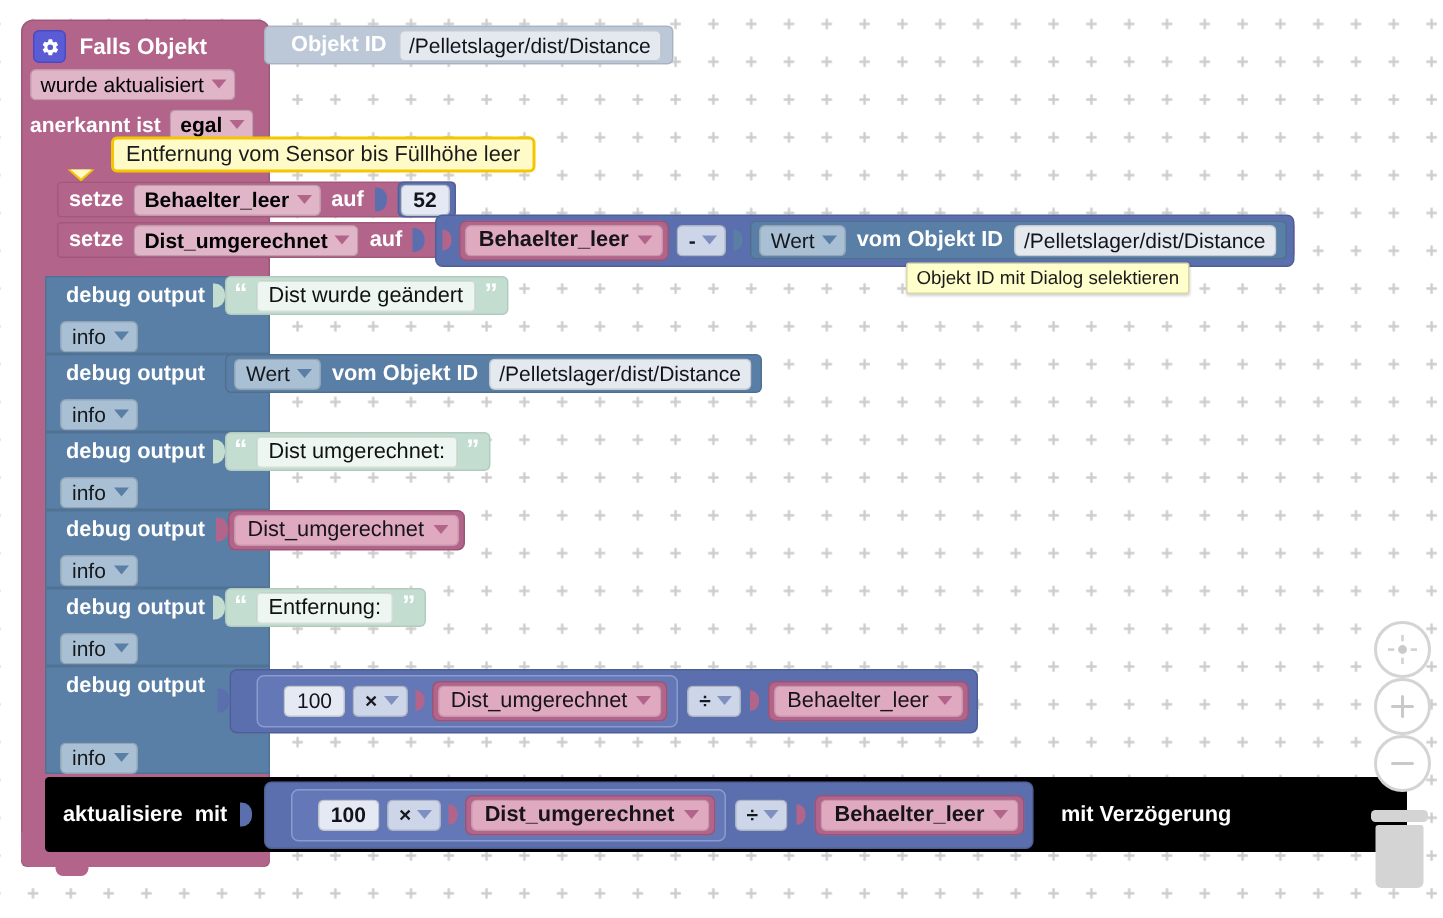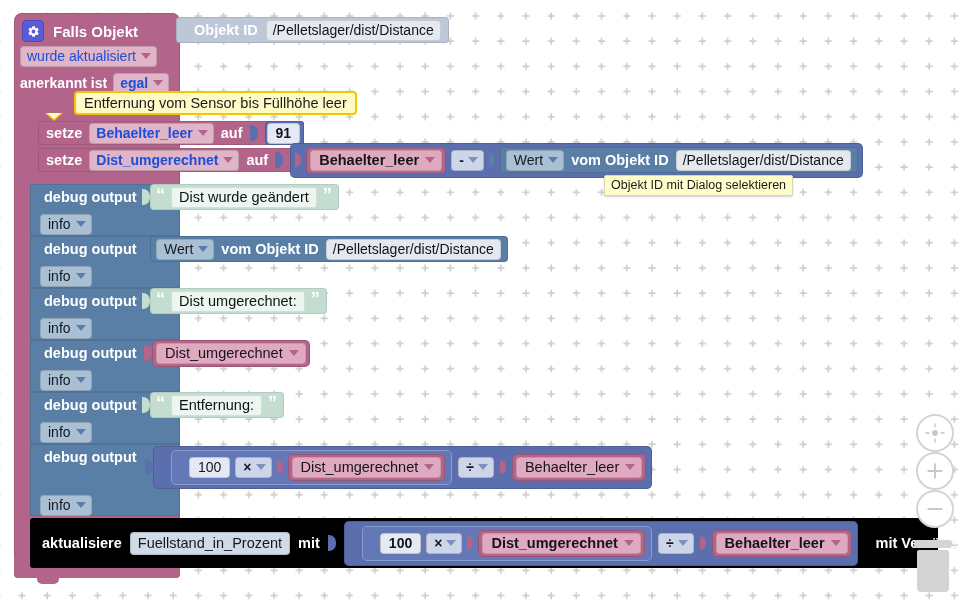--- a/index.html
+++ b/index.html
@@ -84,21 +84,21 @@
     display: flex; align-items: center; justify-content: center;
     margin-right: 9px;
     border: 1px solid #4a4ac0;
   }
   .gear-badge svg { display:block; }
 
   .drop {
     display: inline-flex;
     align-items: center;
     background: #e0b5c8;
-    color: #1d4ed8;
+    color: #000000;
     border-radius: 4px;
     padding: 1px 5px 2px 6px;
     font-size: 14px;
     border: 1px solid rgba(0,0,0,0.14);
   }
   .drop .caret {
     margin-left: 5px;
     width: 0; height: 0;
     border-left: 5px solid transparent;
     border-right: 5px solid transparent;
@@ -491,21 +491,21 @@
 
 <div class="blk setze" style="top:121px;">
   <span>setze</span>
   <span class="drop">
     <span>Behaelter_leer</span>
     <span class="caret"></span>
   </span>
   <span>auf</span>
   <span class="connector" style="background:#5b6fae;"></span>
   <span class="numblk">
-    <span class="numfield">91</span>
+    <span class="numfield">52</span>
   </span>
 </div>
 
 <div class="blk setze" style="top:148px;">
   <span>setze</span>
   <span class="drop">
     <span>Dist_umgerechnet</span>
     <span class="caret"></span>
   </span>
   <span>auf</span>
@@ -651,21 +651,20 @@
       <span class="varpill-in">
         <span>Behaelter_leer</span>
         <span class="caret"></span>
       </span>
     </span>
   </span>
 </div>
 
 <div class="blk akt">
   <span>aktualisiere</span>
-  <span class="akt-field">Fuellstand_in_Prozent</span>
   <span>mit</span>
   <span class="connector" style="background:#5b6fae;"></span>
   <span class="math" style="padding:5px 6px; gap:6px;">
     <span class="connector" style="background:#5b6fae;width:6px;height:14px;"></span>
     <span class="math-inner">
       <span class="connector" style="background:#6478b7;width:6px;height:14px;"></span>
       <span class="numfield">100</span>
       <span class="opdrop">
         <span>×</span>
         <span class="caret"></span>

